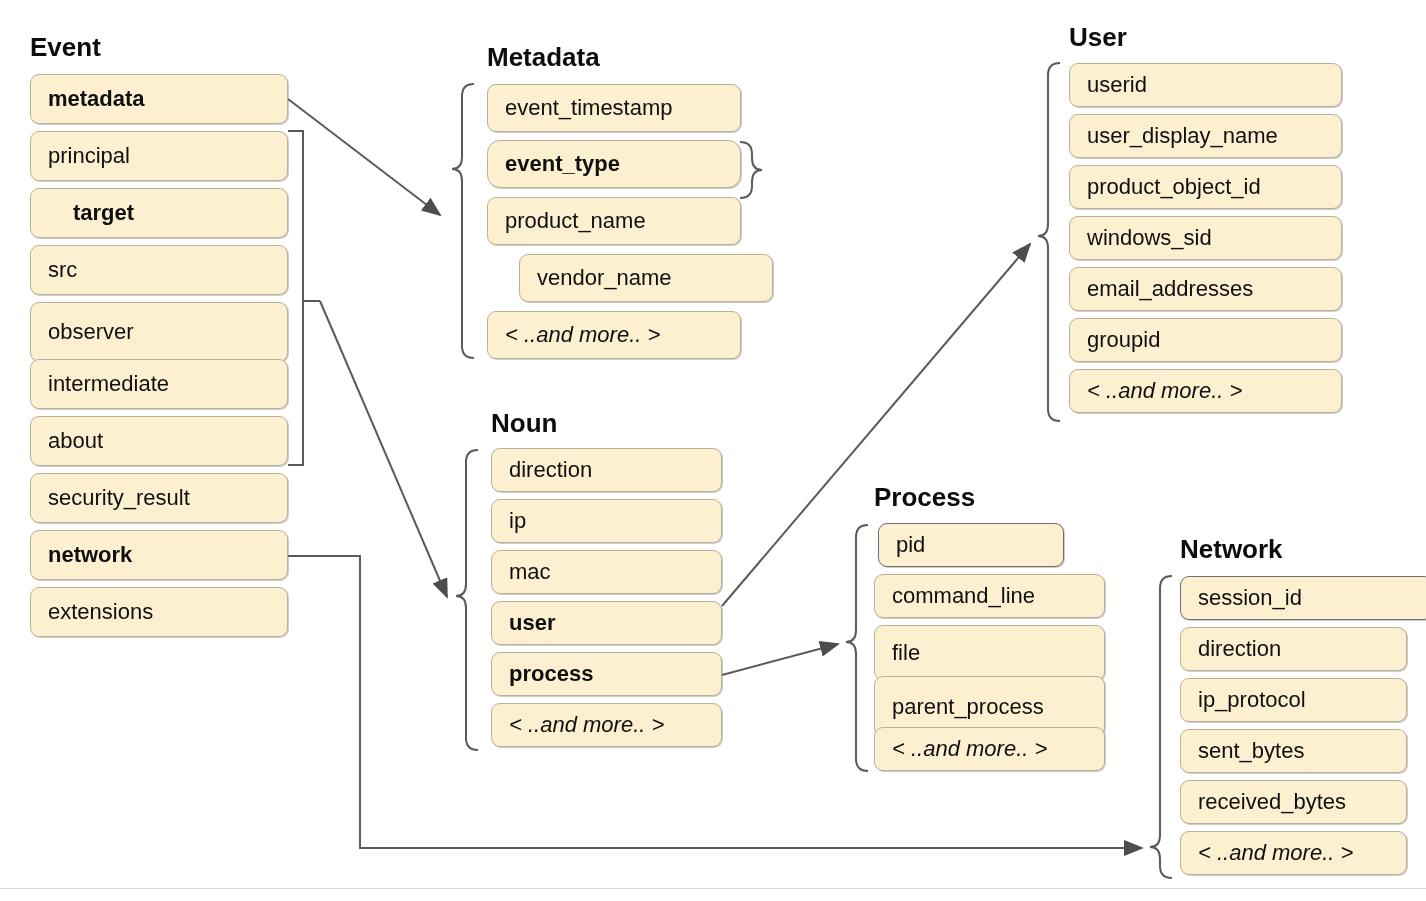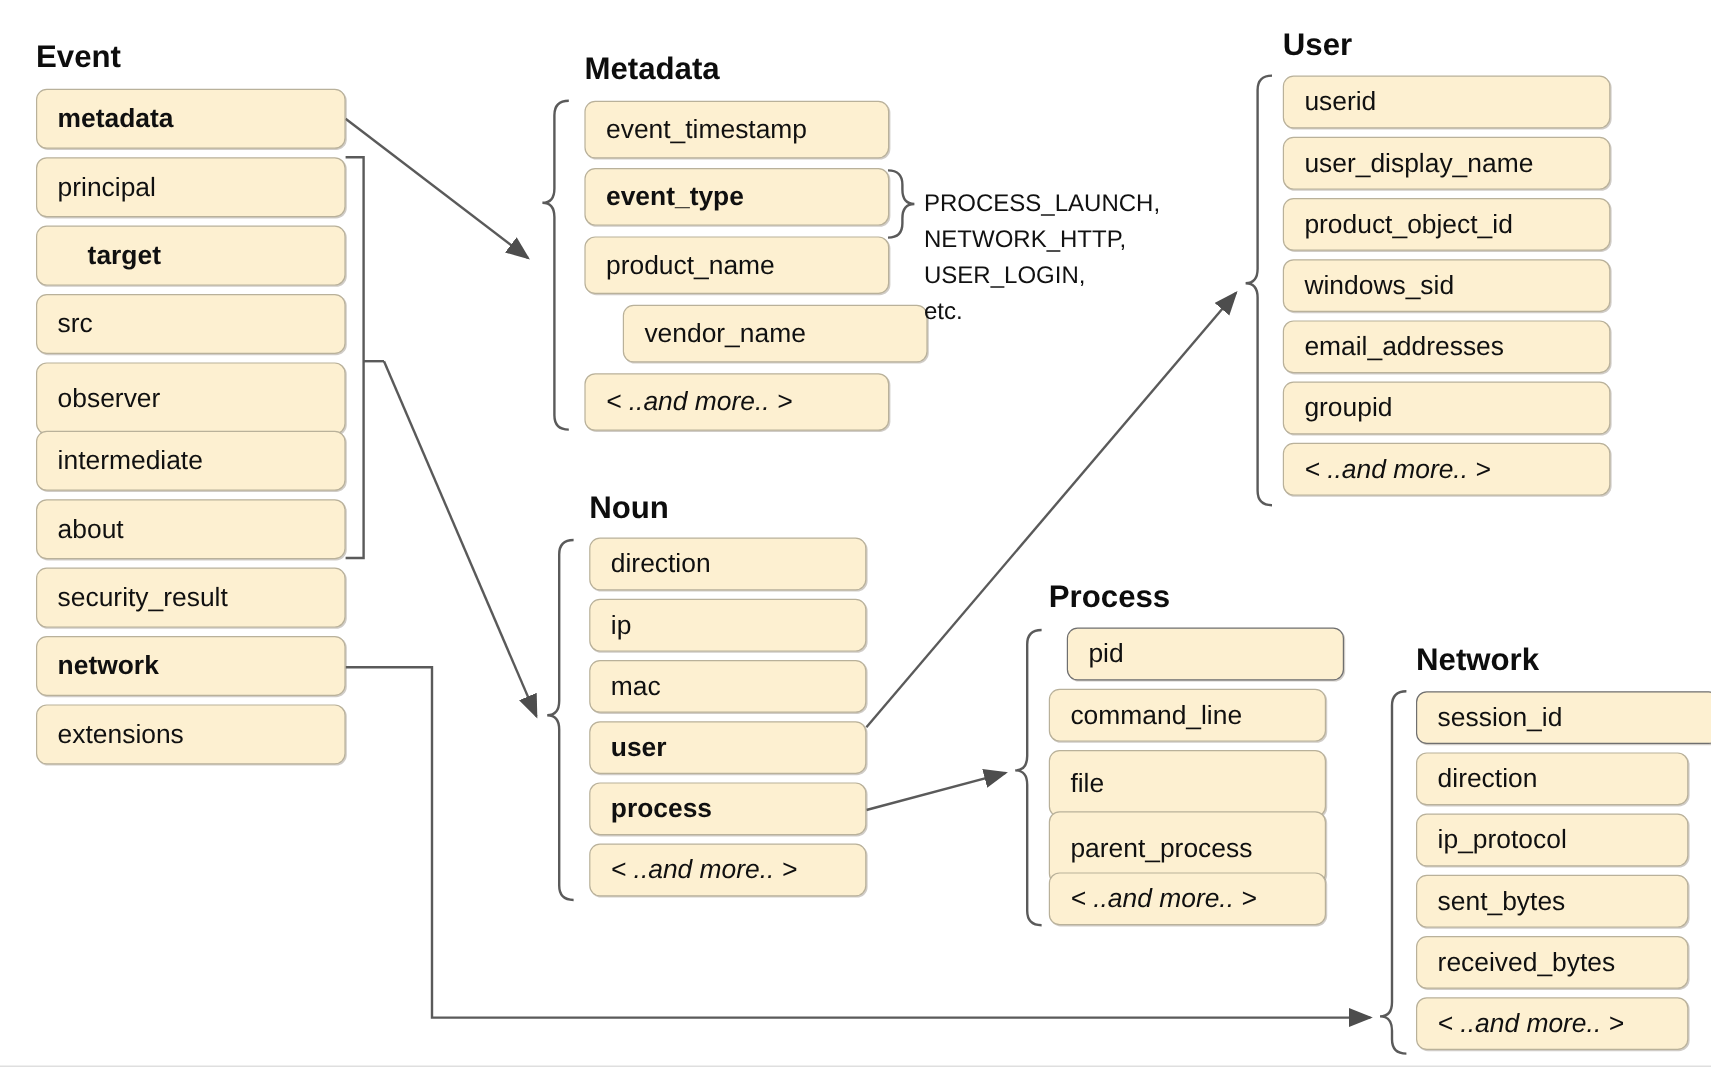--- a/index.html
+++ b/index.html
@@ -104,31 +104,27 @@
       <div class="field" style="left:0;top:399px;width:258px;height:50px;">security_result</div>
       <div class="field bold" style="left:0;top:456px;width:258px;height:50px;">network</div>
       <div class="field" style="left:0;top:513px;width:258px;height:50px;">extensions</div>
     </div>
   </div>
 
   <div class="group" style="left:487px;top:42px;">
     <div class="group-title">Metadata</div>
     <div class="fields" style="top:42px;width:254px;">
       <div class="field" style="left:0;top:0px;width:254px;height:48px;">event_timestamp</div>
-      <div class="field bold" style="left:0;top:56px;width:254px;height:48px;">event_type</div>
+      <div class="field bold" style="left:0;top:56px;width:254px;height:48px;border-radius:13px;">event_type</div>
       <div class="field" style="left:0;top:113px;width:254px;height:48px;">product_name</div>
       <div class="field" style="left:0;top:170px;width:254px;height:48px;margin-left:32px;">vendor_name</div>
       <div class="field more" style="left:0;top:227px;width:254px;height:48px;">&lt; ..and more.. &gt;</div>
     </div>
   </div>
 
-  <div class="callout" style="left:770px;top:155px;">PROCESS_LAUNCH,
-NETWORK_HTTP,
-USER_LOGIN,
-etc.</div>
 
   <div class="group" style="left:1069px;top:22px;">
     <div class="group-title">User</div>
     <div class="fields" style="top:41px;width:273px;">
       <div class="field" style="left:0;top:0px;width:273px;height:44px;">userid</div>
       <div class="field" style="left:0;top:51px;width:273px;height:44px;">user_display_name</div>
       <div class="field" style="left:0;top:102px;width:273px;height:44px;">product_object_id</div>
       <div class="field" style="left:0;top:153px;width:273px;height:44px;">windows_sid</div>
       <div class="field" style="left:0;top:204px;width:273px;height:44px;">email_addresses</div>
       <div class="field" style="left:0;top:255px;width:273px;height:44px;">groupid</div>
@@ -144,21 +140,21 @@
       <div class="field" style="left:0;top:102px;width:231px;height:44px;">mac</div>
       <div class="field bold" style="left:0;top:153px;width:231px;height:44px;">user</div>
       <div class="field bold" style="left:0;top:204px;width:231px;height:44px;">process</div>
       <div class="field more" style="left:0;top:255px;width:231px;height:44px;">&lt; ..and more.. &gt;</div>
     </div>
   </div>
 
   <div class="group" style="left:874px;top:482px;">
     <div class="group-title">Process</div>
     <div class="fields" style="top:41px;width:231px;">
-      <div class="field dark" style="left:15px;top:0px;width:231px;height:44px;">pid</div>
+      <div class="field dark" style="left:4px;top:0px;width:186px;height:44px;">pid</div>
       <div class="field" style="left:0;top:51px;width:231px;height:44px;">command_line</div>
       <div class="field" style="left:0;top:102px;width:231px;height:56px;">file</div>
       <div class="field" style="left:0;top:153px;width:231px;height:61px;">parent_process</div>
       <div class="field more" style="left:0;top:204px;width:231px;height:44px;">&lt; ..and more.. &gt;</div>
     </div>
   </div>
 
   <div class="group" style="left:1180px;top:534px;">
     <div class="group-title">Network</div>
     <div class="fields" style="top:42px;width:227px;">

